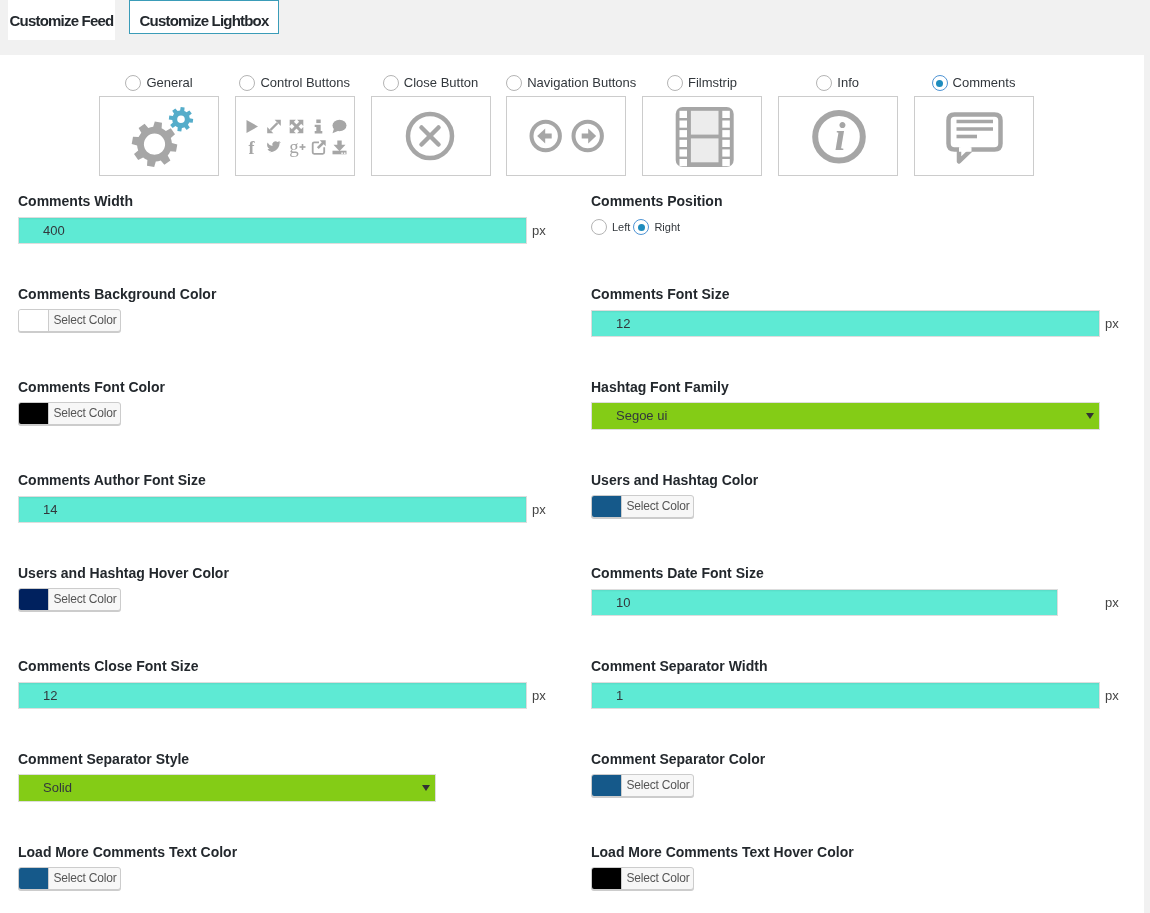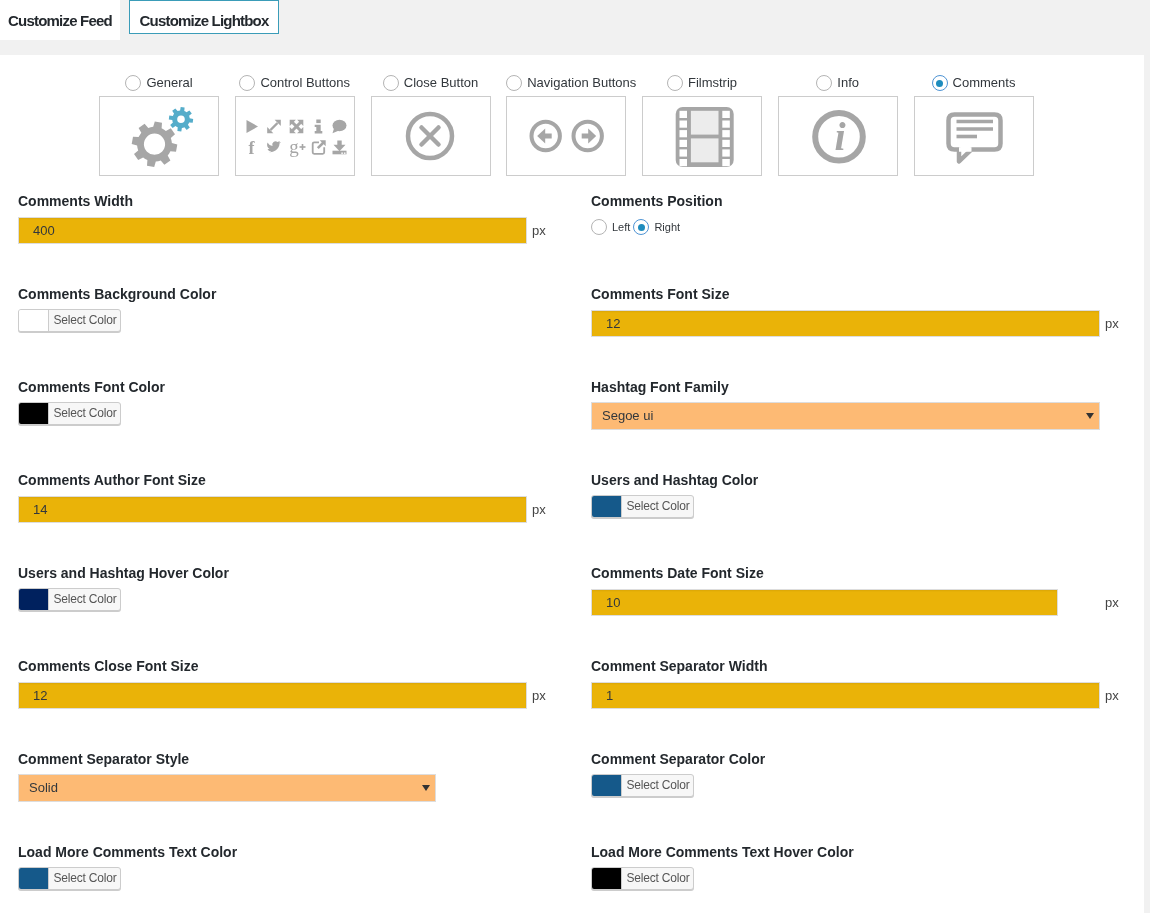--- a/index.html
+++ b/index.html
@@ -1,31 +1,31 @@
 <!DOCTYPE html>
 <html><head>
 <meta charset="utf-8">
 <style>
 * { margin:0; padding:0; box-sizing:border-box; }
 html,body { width:1150px; height:913px; background:#fff; font-family:"Liberation Sans",sans-serif; overflow:hidden; }
 .abs { position:absolute; }
 .band { left:0; top:0; width:1150px; height:55px; background:#f1f1f1; }
 .tab { background:#fff; font-weight:bold; font-size:15px; color:#23282d; text-align:center; letter-spacing:-0.8px; }
-.tab1 { left:0; top:0; width:120px; height:40px; line-height:41px; }
+.tab1 { left:8px; top:0; width:107px; height:40px; line-height:41px; }
 .tab2 { left:129px; top:0; width:150px; height:34px; line-height:40px; border:1px solid #3a9cb8; }
 .rstrip { left:1144px; top:55px; width:6px; height:858px; background:#f1f1f1; }
 .icol { top:75px; width:120px; }
 .irad { height:16px; line-height:16px; text-align:center; font-size:13px; color:#32373c; white-space:nowrap; }
 .rb { display:inline-block; width:16px; height:16px; border:1px solid #b4b4b4; border-radius:50%; background:#fff; vertical-align:-4px; margin-right:5px; position:relative; }
 .rb.on { border-color:#4f94d4; }
 .rb.on i { position:absolute; left:3.5px; top:3.5px; width:7px; height:7px; border-radius:50%; background:#1e8cbe; }
 .ibox { margin-top:5px; width:120px; height:80px; border:1px solid #ccc; background:#fff; }
 .lbl { font-size:14px; font-weight:bold; color:#23282d; line-height:16px; white-space:nowrap; }
-.inp { height:27px; border:1px solid #ddd; background:#eab308; font-size:13px; color:#32373c; line-height:25px; padding-left:14px; box-shadow:inset 0 1px 2px rgba(0,0,0,.07); }
-.sel { height:28px; border:1px solid #ddd; background:#fdba74; font-size:13px; color:#32373c; line-height:26px; padding-left:10px; }
+.inp { height:27px; border:1px solid #ddd; background:#5eead4; font-size:13px; color:#32373c; line-height:25px; padding-left:24px; box-shadow:inset 0 1px 2px rgba(0,0,0,.07); }
+.sel { height:28px; border:1px solid #ddd; background:#84cc16; font-size:13px; color:#32373c; line-height:26px; padding-left:24px; }
 .sel .arr { position:absolute; right:5px; top:10px; width:0; height:0; border-left:4.5px solid transparent; border-right:4.5px solid transparent; border-top:6px solid #333; }
 .px { font-size:13px; color:#444; line-height:14px; }
 .cbtn { height:23px; width:103px; border:1px solid #ccc; border-radius:3px; background:#f7f7f7; box-shadow:0 1px 0 #ccc; }
 .cbtn .sw { position:absolute; left:0; top:0; width:30px; height:21px; border-radius:2px 0 0 2px; border-right:1px solid #ccc; }
 .cbtn .ct { position:absolute; left:31px; top:0; width:70px; height:21px; text-align:center; line-height:21px; font-size:12px; letter-spacing:-0.2px; color:#555; }
 svg { display:block; }
 </style>
 </head>
 <body>
 <div class="abs band"></div>

